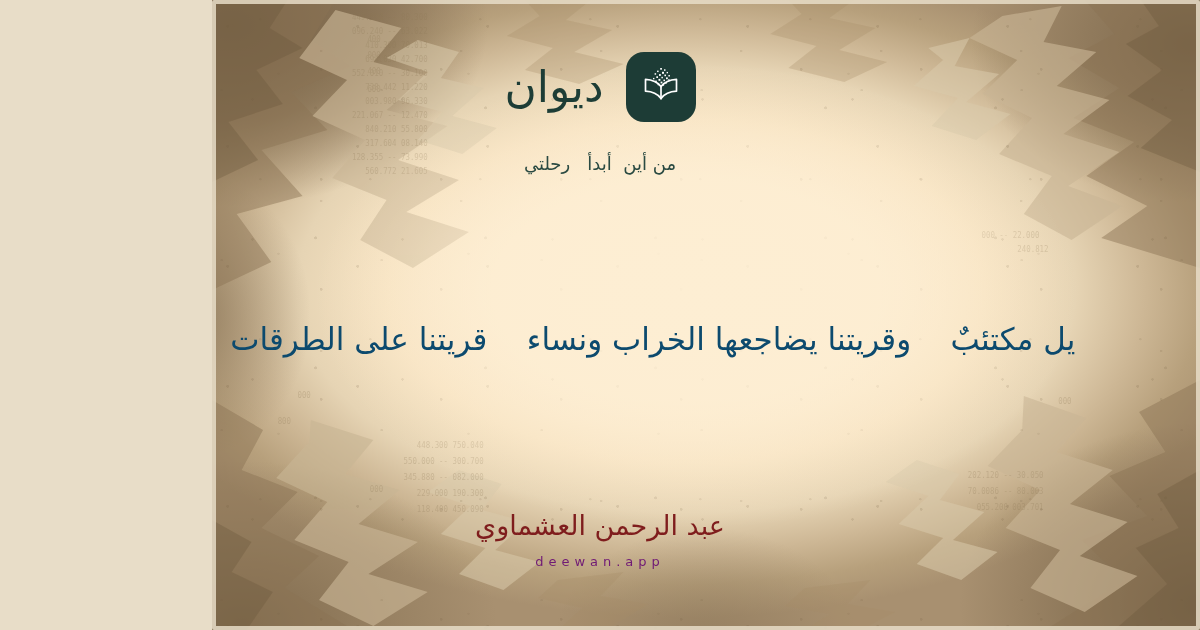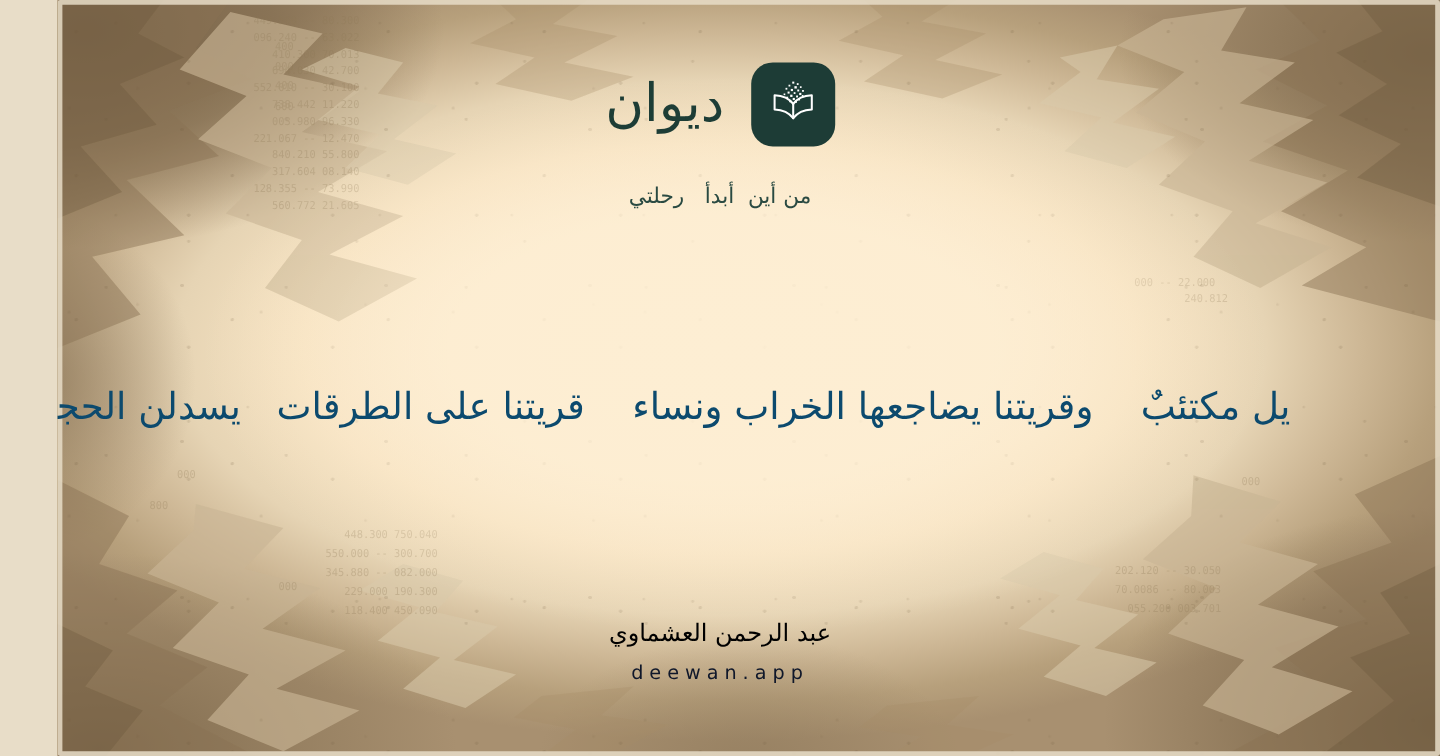--- a/index.html
+++ b/index.html
@@ -7,21 +7,21 @@
     margin: 0;
     padding: 0;
     background: #e8ddc8;
   }
   body {
     font-family: "DejaVu Sans", "Liberation Sans", sans-serif;
   }
 
   .poster {
     position: relative;
-    width: 1152px;
+    width: 988px;
     height: 630px;
     overflow: hidden;
     background: #b49b76;
     isolation: isolate;
   }
 
   
   .bg-base {
     position: absolute;
     inset: 0;
@@ -172,31 +172,31 @@
 
   .footer {
     position: absolute;
     bottom: 60px;
     left: 0;
     right: 0;
     text-align: center;
   }
 
   .author {
-    font-size: 20px;
+    font-size: 27px;
     line-height: 1.3;
-    color: #000000;
+    color: #7f1d1d;
     white-space: pre;
   }
 
   .site {
     margin-top: 11px;
-    font-size: 16px;
+    font-size: 13px;
     line-height: 1.2;
-    color: #0f172a;
+    color: #701a75;
     letter-spacing: 5px;
     direction: ltr;
     unicode-bidi: isolate;
   }
 </style>
 </head>
 <body>
 
 <div class="poster">
 

